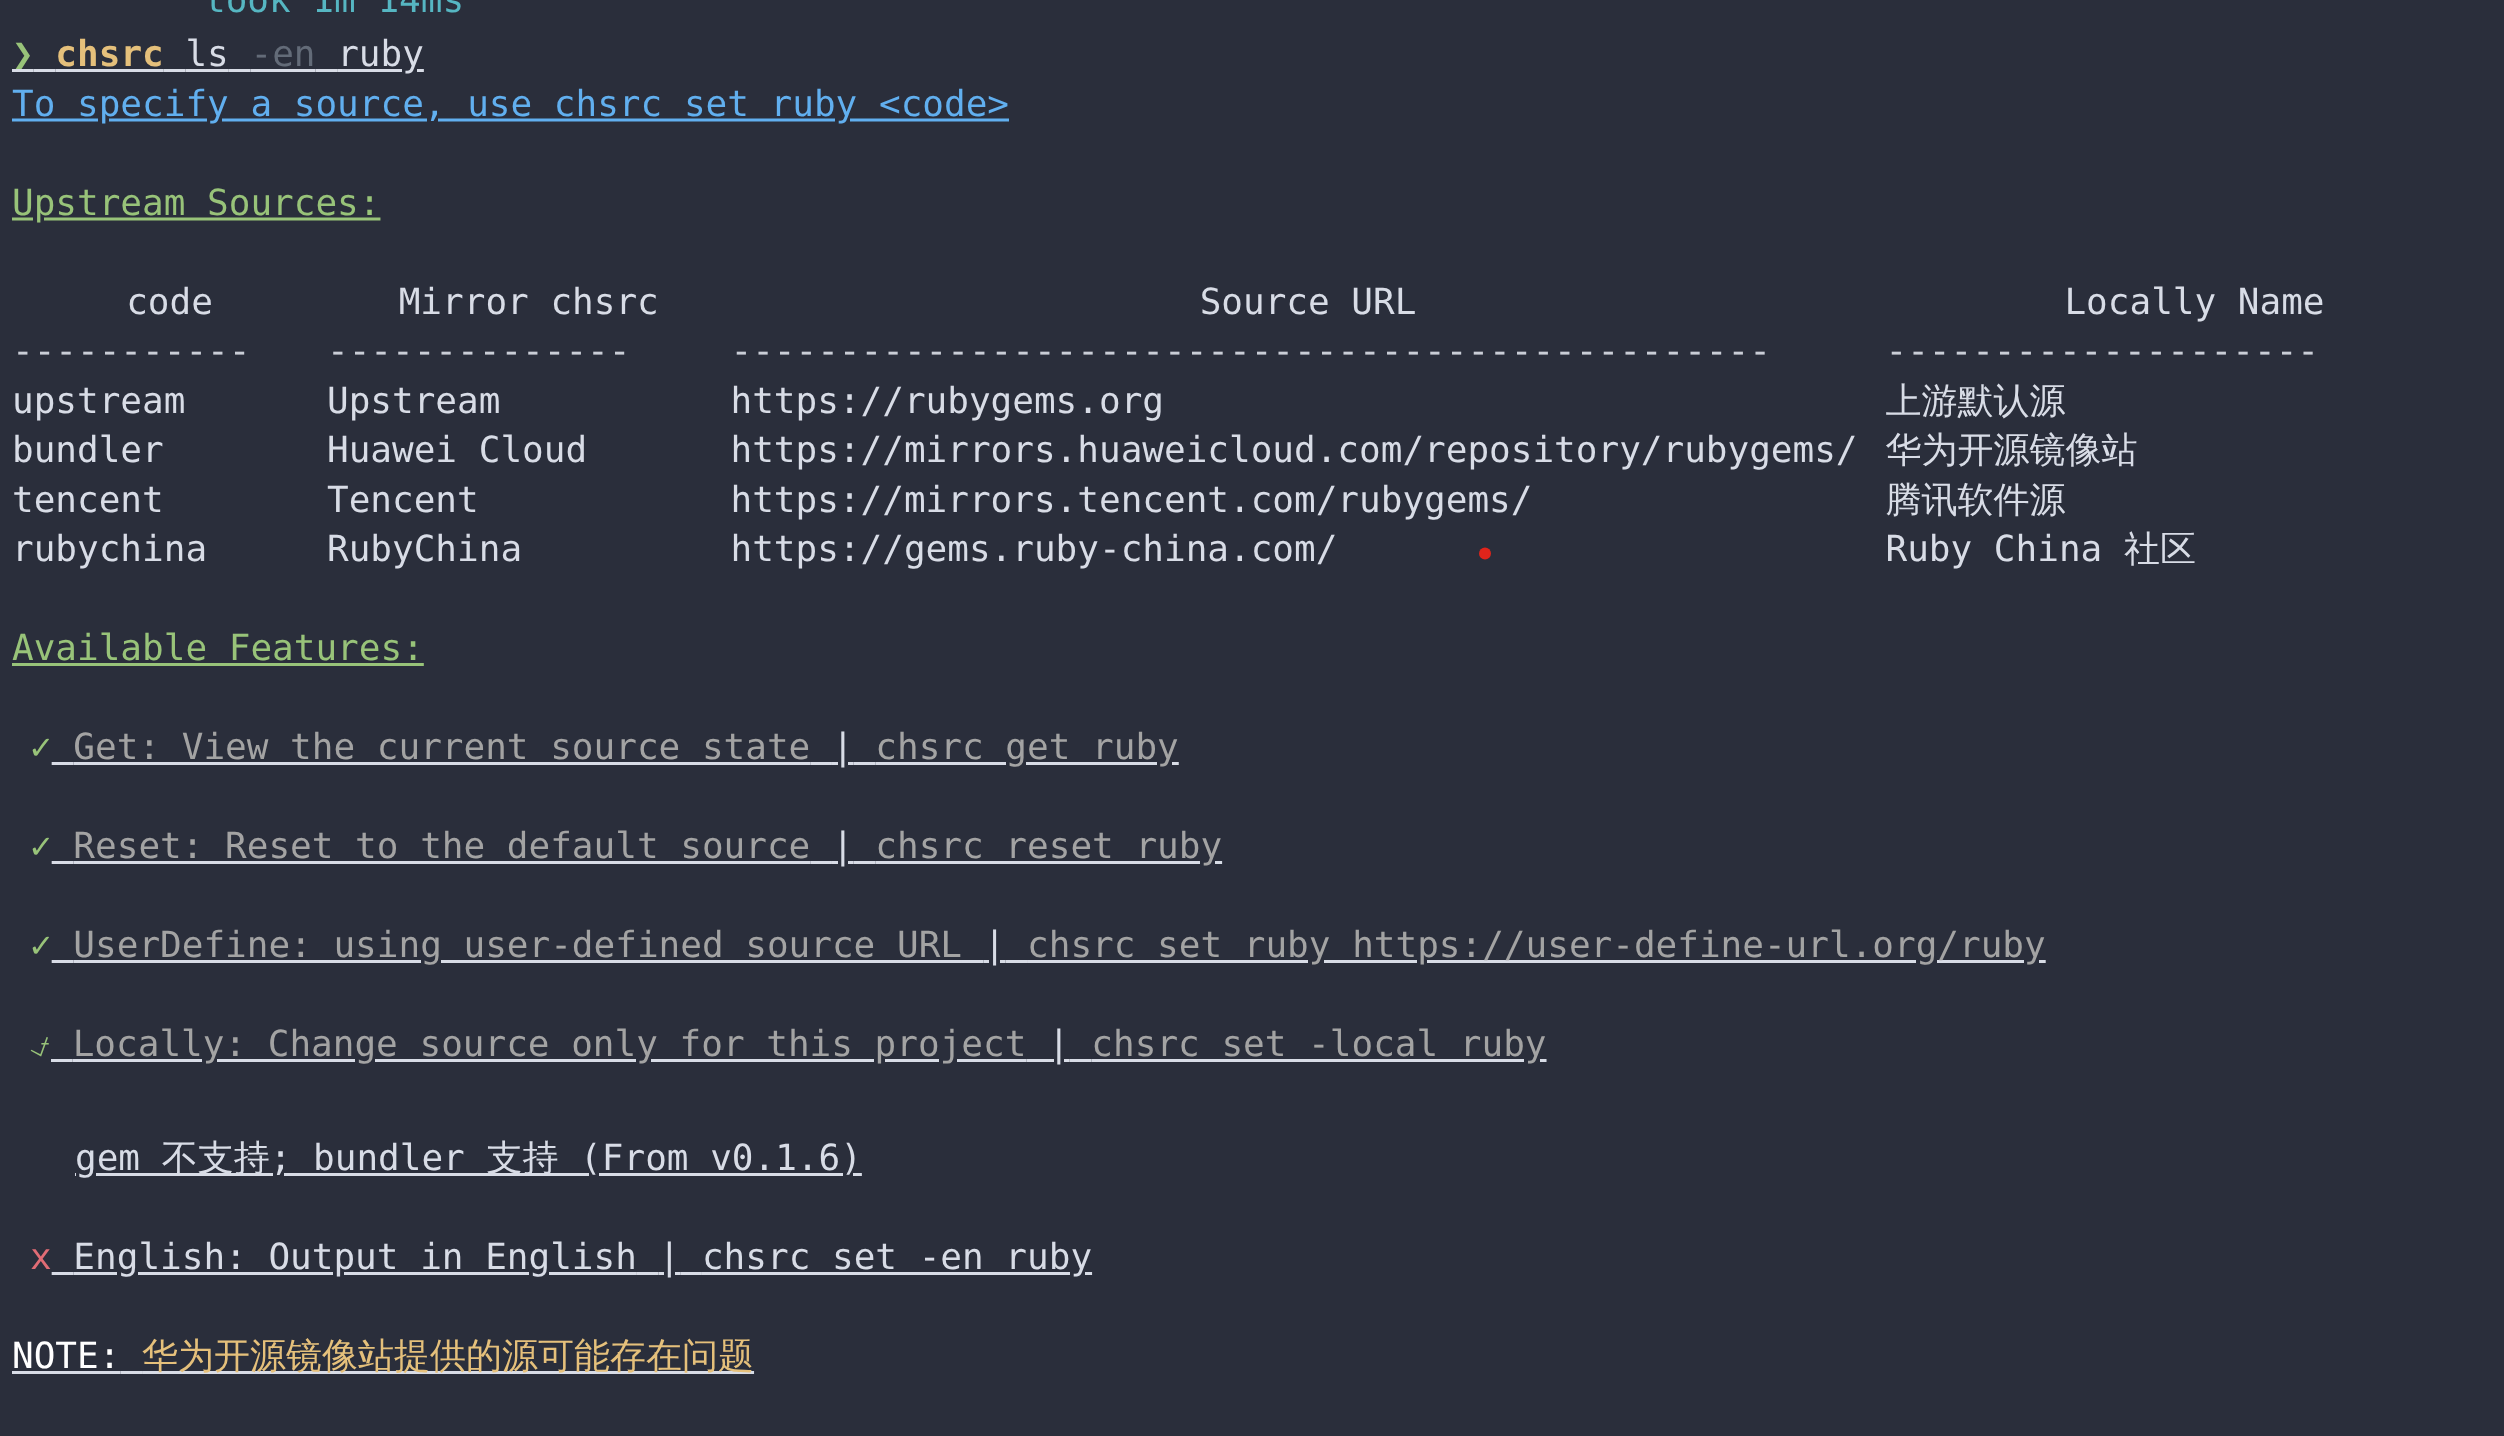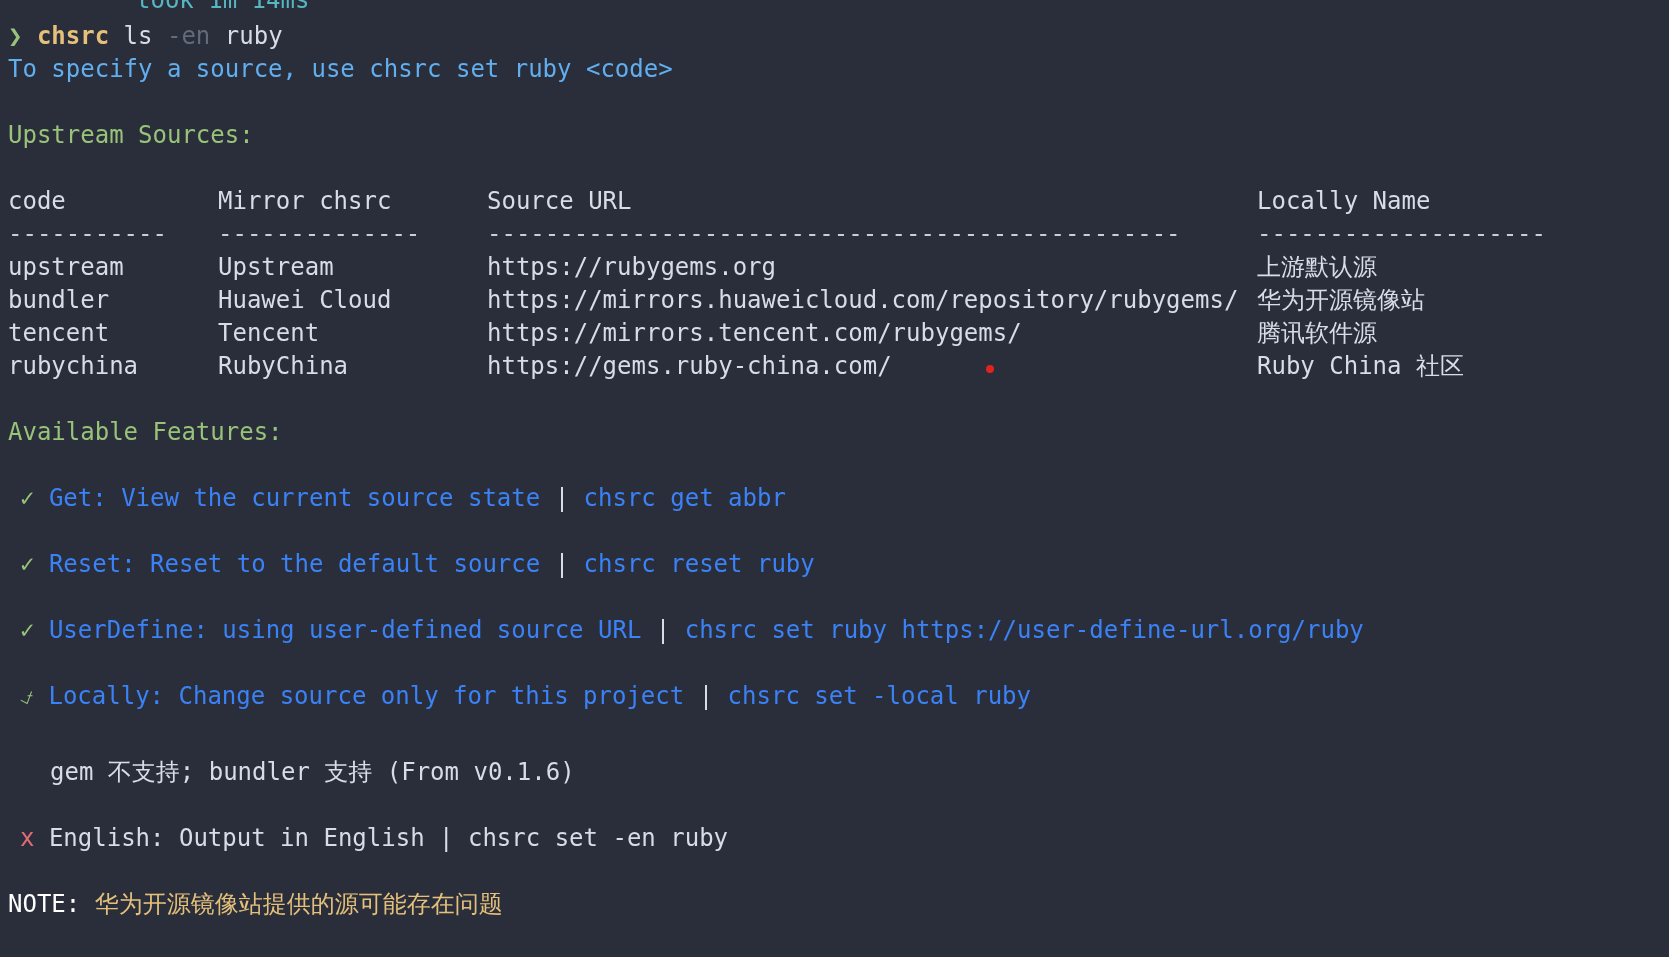--- a/index.html
+++ b/index.html
@@ -8,46 +8,46 @@
     height: 957px;
     background: #2a2e3b;
     font-family: "DejaVu Sans Mono", "Liberation Mono", monospace;
     font-size: 24px;
     color: #d8dce6;
     overflow: hidden;
     position: relative;
   }
   .term { padding-left: 8px; position: relative; }
 
-  .line { height: 33px; line-height: 33px; white-space: nowrap; }
+  .line { height: 33px; line-height: 33px; white-space: nowrap; text-decoration: underline; }
 
   
   .clip { height: 20px; overflow: hidden; position: relative; }
   .clip-text { position: absolute; left: 128px; top: -16px; color: #56b6c2; line-height: 33px; }
 
   .b { font-weight: bold; }
   .c-green  { color: #98c379; }
   .c-yellow { color: #e5c07b; }
   .c-white  { color: #d8dce6; }
   .c-gray   { color: #636b78; }
   .c-blue   { color: #61afef; }
-  .c-purple { color: #3b82f6; }
+  .c-purple { color: #a3a3a3; }
   .c-red    { color: #e06c75; }
   .c-orange { color: #ffffff; }
 
   .mt { margin-top: 33px; }
 
   
   .src-table {
     display: grid;
     grid-template-columns: 210px 269px 770px 1fr;
     margin-top: 33px;
   }
   .src-table > div { height: 33px; line-height: 33px; white-space: nowrap; overflow: visible; }
-  .src-table .th { text-align: left; }
+  .src-table .th { text-align: center; }
   .src-table .sep { color: #c9cdd6; }
 
   
   .feature { margin-top: 33px; padding-left: 12px; }
   .feature .mark { display: inline-block; min-width: 14px; }
   .indent2 { margin-top: 43px; padding-left: 42px; }
 
   .note-line { margin-top: 33px; }
 
   .red-dot {
@@ -112,21 +112,21 @@
     <div class="td">https://gems.ruby-china.com/</div>
     <div class="td">Ruby China 社区</div>
   </div>
 
   <div class="line c-green mt">Available Features:</div>
 
   <div class="line feature">
     <span class="mark c-green">✓</span>
     <span class="c-purple">Get: View the current source state</span>
     <span class="c-white">|</span>
-    <span class="c-purple">chsrc get abbr</span>
+    <span class="c-purple">chsrc get ruby</span>
   </div>
 
   <div class="line feature">
     <span class="mark c-green">✓</span>
     <span class="c-purple">Reset: Reset to the default source</span>
     <span class="c-white">|</span>
     <span class="c-purple">chsrc reset ruby</span>
   </div>
 
   <div class="line feature">

